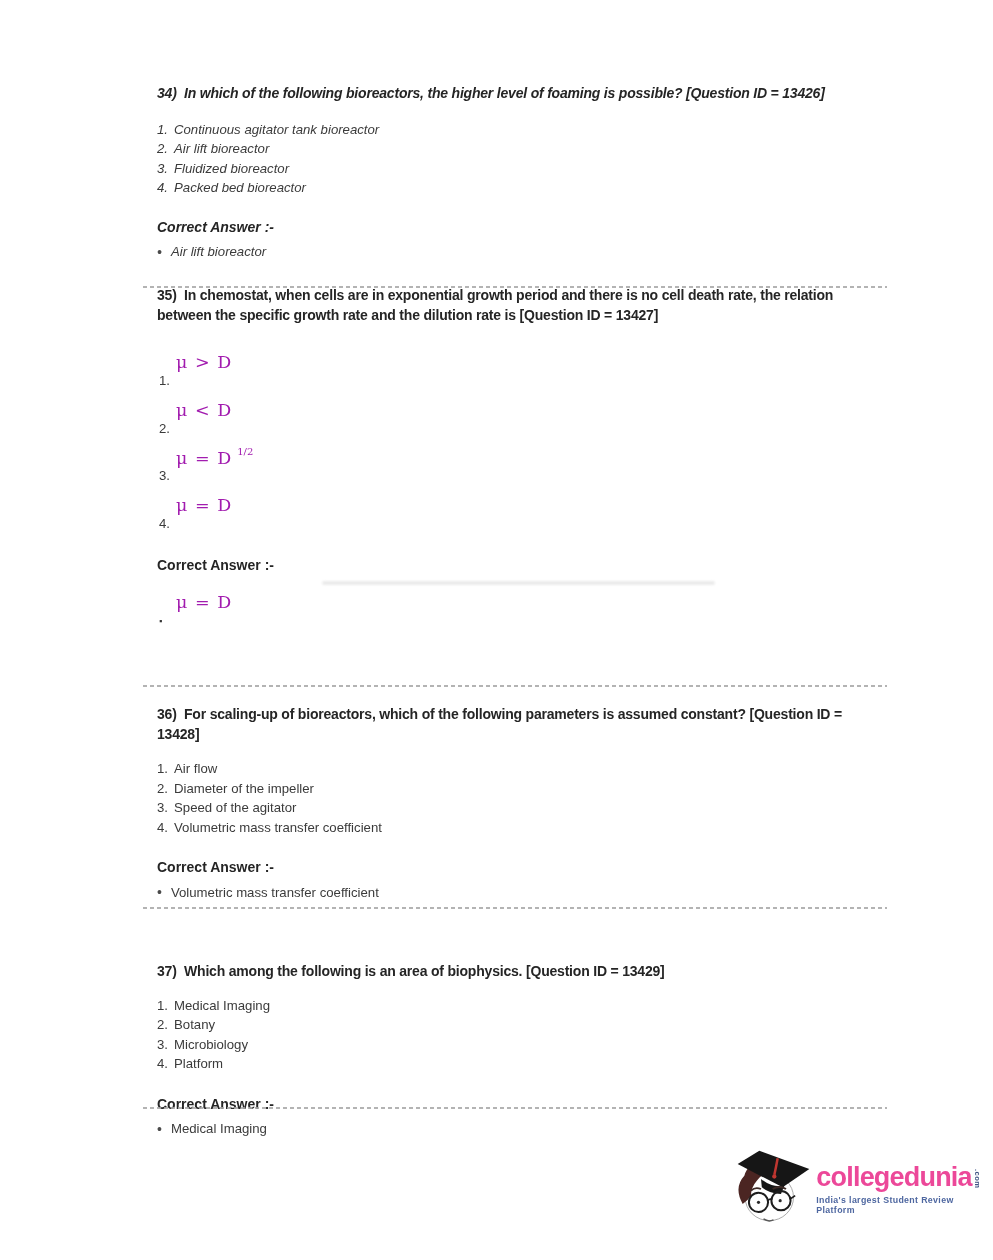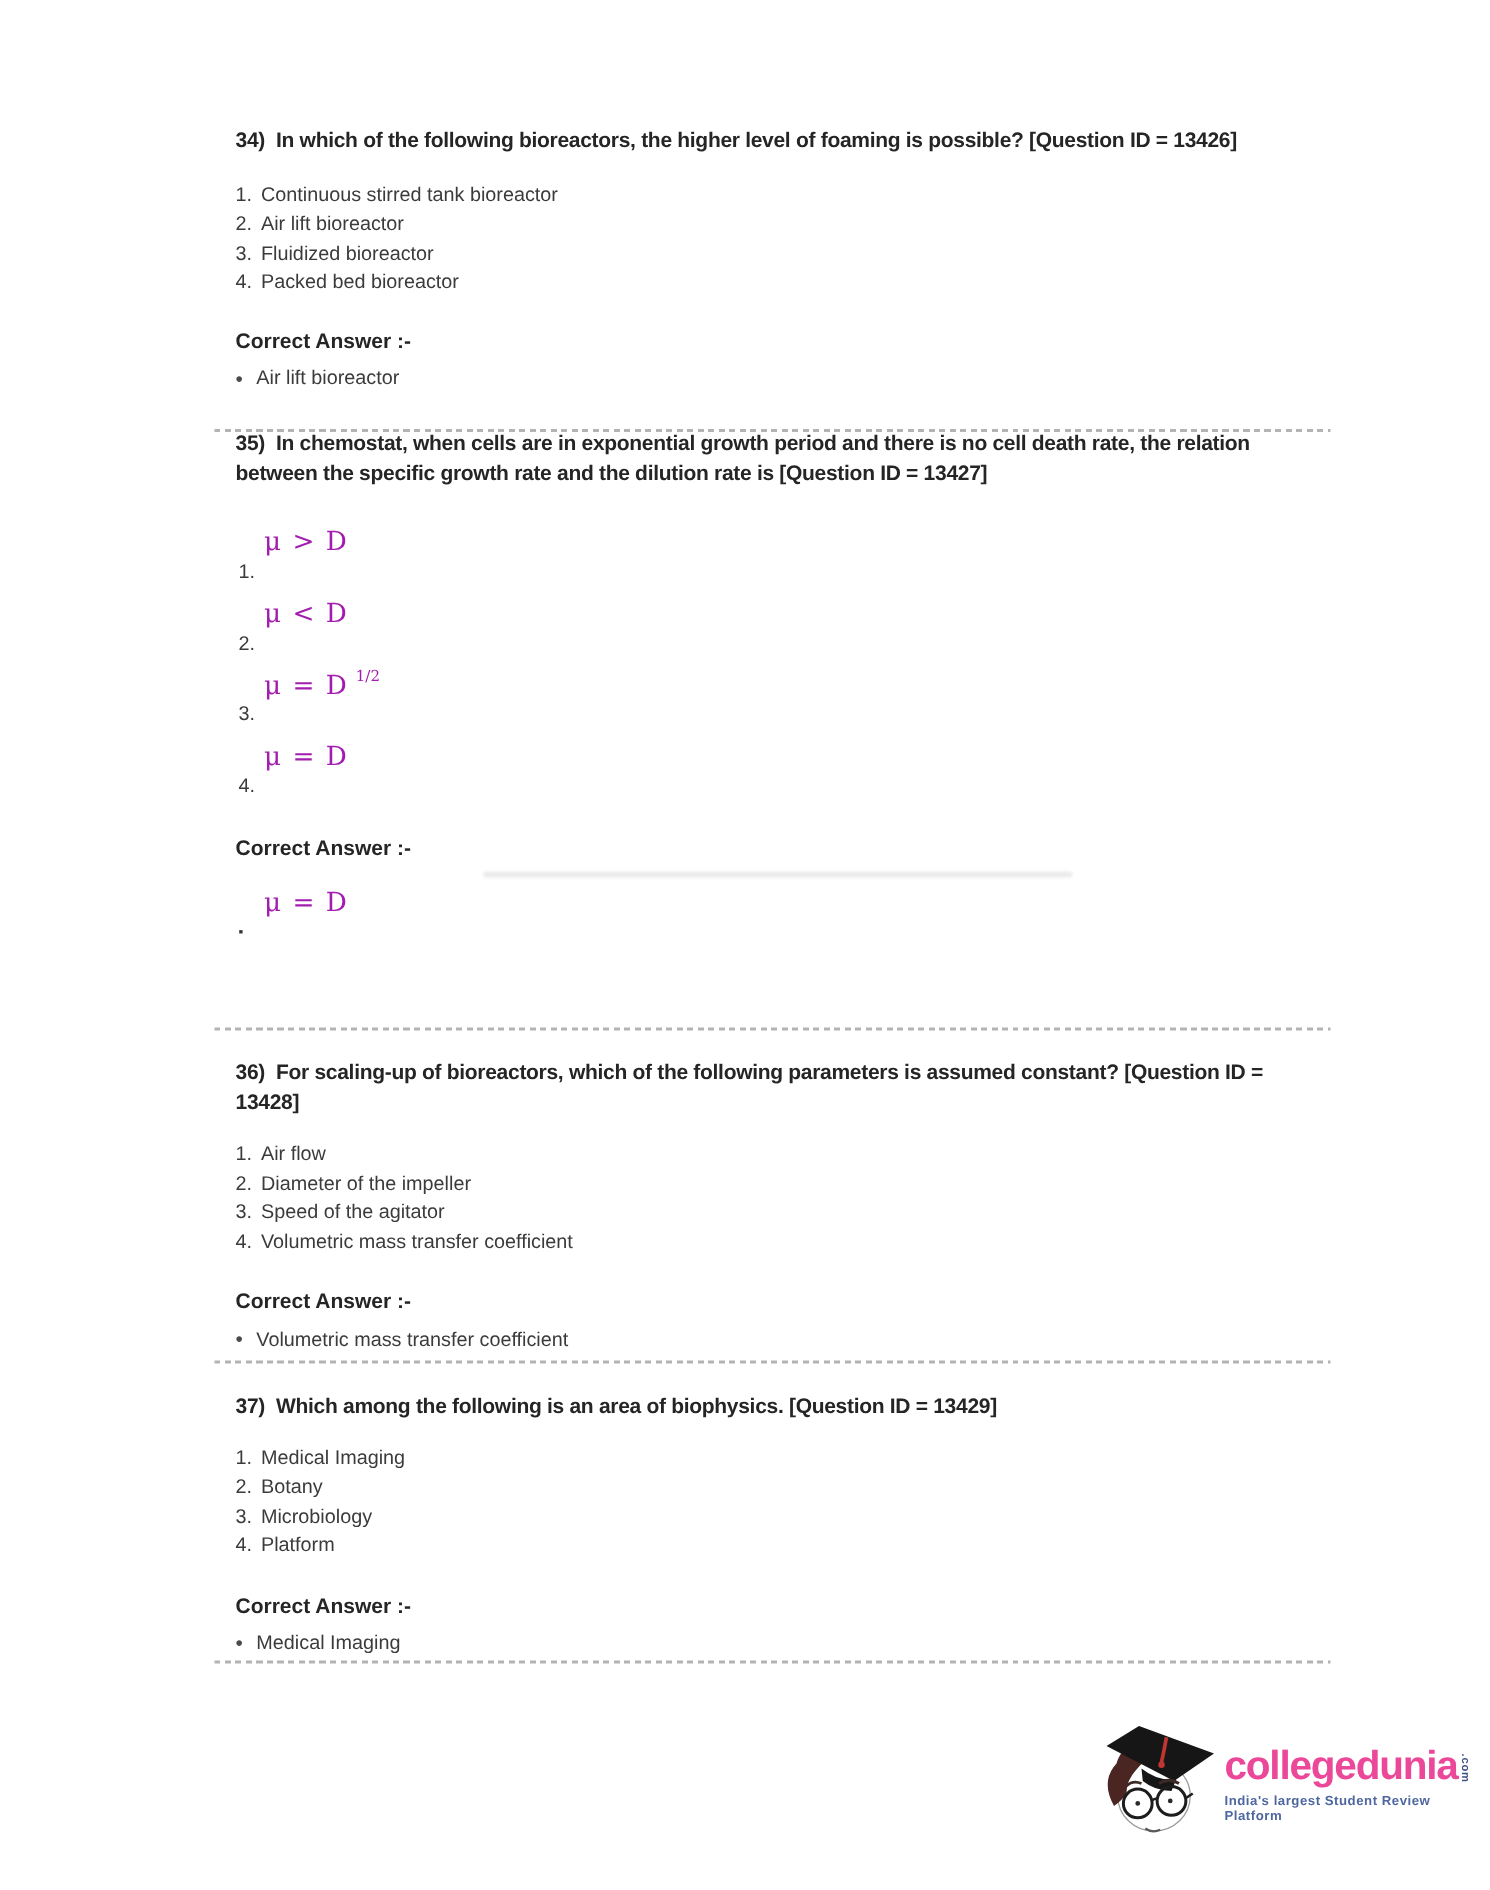--- a/index.html
+++ b/index.html
@@ -2,24 +2,24 @@
 <html><head>
 <meta charset="utf-8">
 <style>
   html, body { margin:0; padding:0; background:#ffffff; }
   body {
     width:993px; height:1260px; position:relative; overflow:hidden;
     font-family:"Liberation Sans", sans-serif; color:#3b3b3b;
   }
 
   .q { position:absolute; left:157px; width:718px; }
-  #q34 { top:84px; }
+  #q34 { top:84px;font-style:italic; }
   #q35 { top:286px; }
   #q36 { top:705px; }
-  #q37 { top:928px; }
+  #q37 { top:962px; }
 
   .q-title {
     margin:0; font-size:14px; font-weight:bold; color:#252525;
     line-height:19.5px; letter-spacing:-0.2px; white-space:pre-wrap;
   }
 
   .opts { margin-top:16px; }
   #q36 .opts { margin-top:15px; }
   #q37 .opts { margin-top:14px; }
   .opt { display:flex; gap:6px; font-size:13.2px; line-height:19.6px; color:#3b3b3b; }
@@ -75,21 +75,21 @@
   }
 </style>
 </head>
 <body>
 
 <section class="q" id="q34">
   <p class="q-title">34)  In which of the following bioreactors, the higher level of foaming is possible? [Question ID = 13426]</p>
   <div class="opts">
     <div class="opt">
       <span class="opt-n">1.</span>
-      <span class="opt-t">Continuous stirred tank bioreactor</span>
+      <span class="opt-t">Continuous agitator tank bioreactor</span>
     </div>
     <div class="opt">
       <span class="opt-n">2.</span>
       <span class="opt-t">Air lift bioreactor</span>
     </div>
     <div class="opt">
       <span class="opt-n">3.</span>
       <span class="opt-t">Fluidized bioreactor</span>
     </div>
     <div class="opt">

